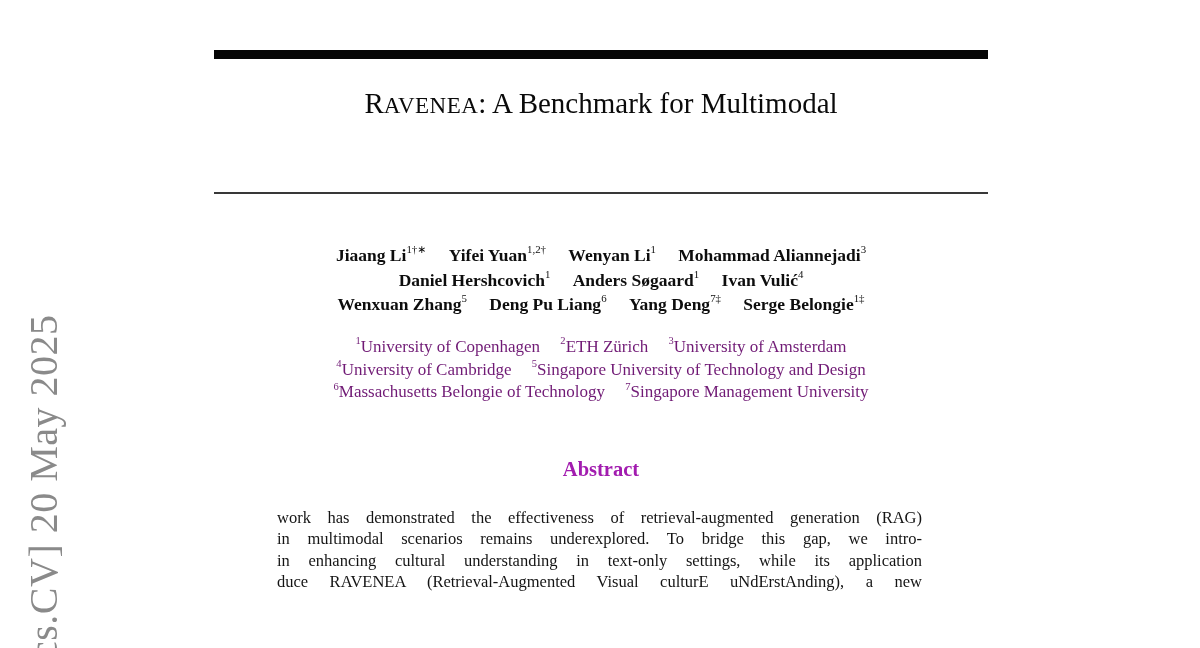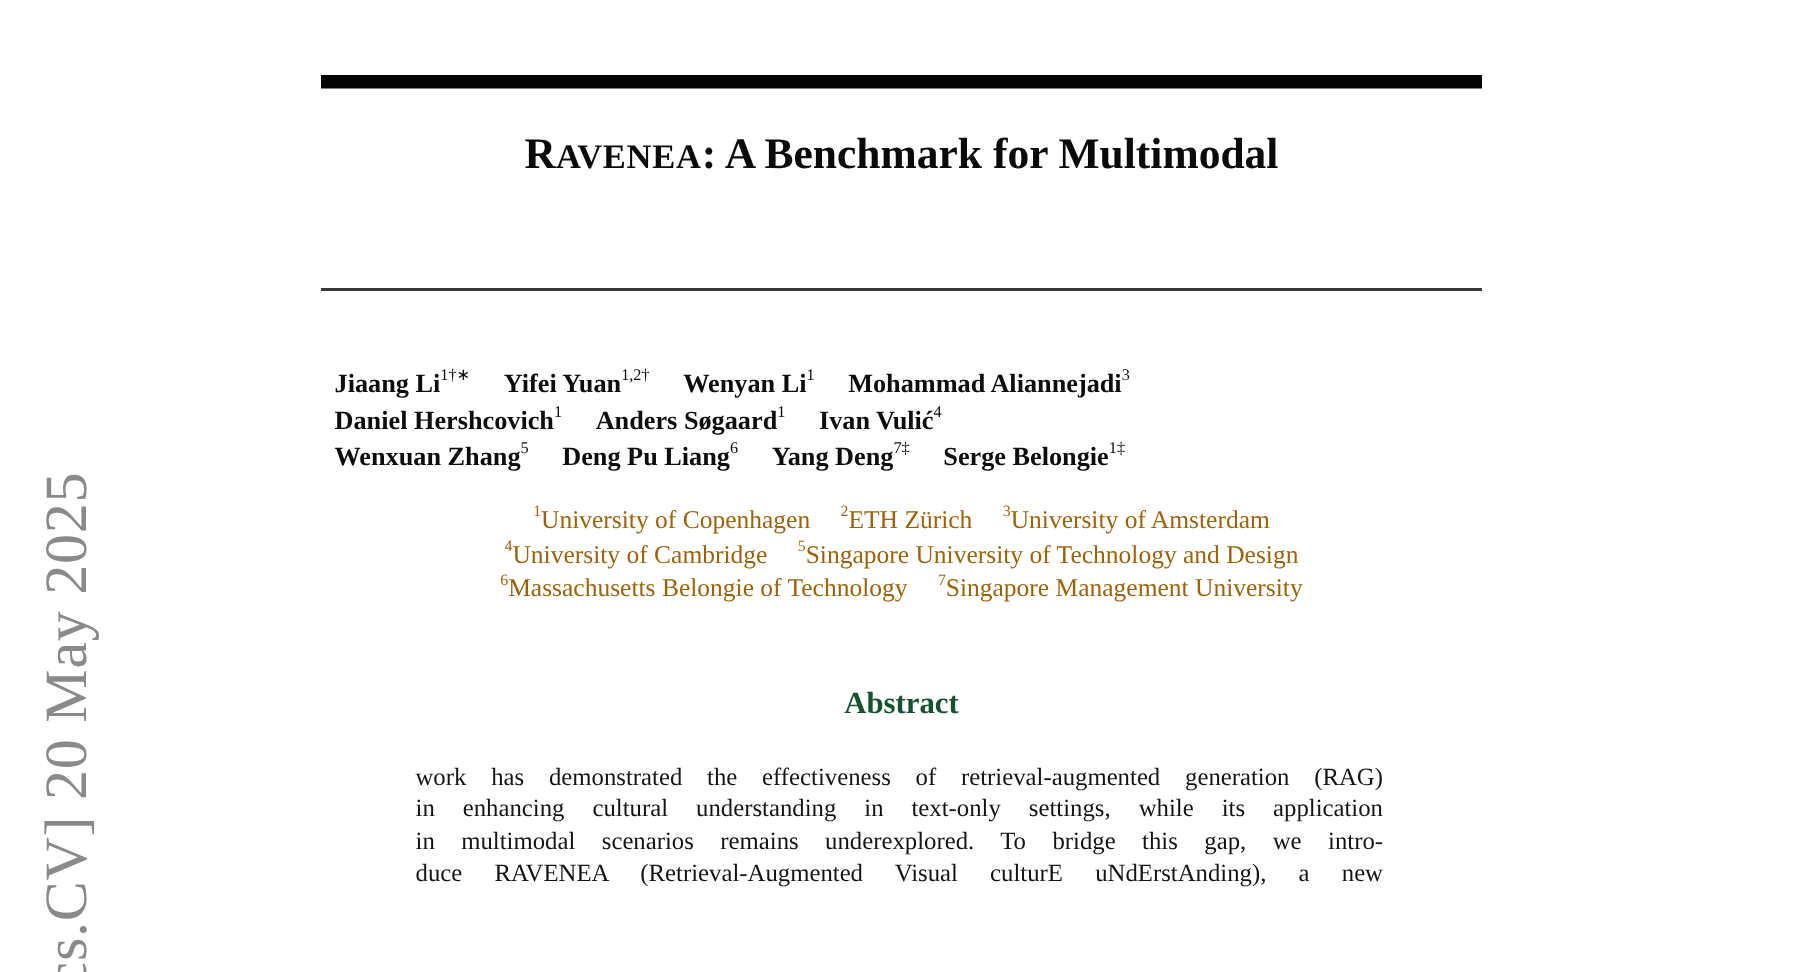--- a/index.html
+++ b/index.html
@@ -34,70 +34,71 @@
 
   .bar-top {
     top: 50px;
     height: 9px;
     background: #050505;
   }
 
   .title-block {
     top: 85px;
     text-align: center;
-    font-weight: bold;
+    font-weight: normal;
     font-size: 29px;
     line-height: 37.5px;
     color: #0a0a0a;
   }
   .sc-small { font-size: 23px; letter-spacing: 0.5px; }
 
   .rule-bottom {
     top: 192px;
     height: 2px;
     background: #383838;
   }
 
   .authors-block {
     top: 243px;
+    text-align: center;
     font-weight: bold;
     font-size: 17.5px;
     line-height: 24.6px;
     color: #0d0d0d;
   }
   .author { margin: 0 9px; white-space: nowrap; }
   .authors-block sup {
     font-weight: normal;
     font-size: 62%;
     line-height: 0;
     position: relative;
     top: -1px;
   }
 
   .affil-block {
     top: 336px;
     text-align: center;
     font-size: 17px;
     line-height: 22.6px;
-    color: #a16207;
+    color: #701a75;
   }
   .affil { margin: 0 8px; white-space: nowrap; }
   .affil-block sup {
     font-size: 62%;
     line-height: 0;
     position: relative;
     top: -1px;
   }
 
   .abstract-heading {
     top: 458px;
     text-align: center;
     font-weight: bold;
     font-size: 20.5px;
-    color: #14532d;
+    color: #a21caf;
   }
 
   .abstract-body {
     position: absolute;
     left: 277px;
     top: 507px;
     width: 645px;
     font-size: 16.5px;
     color: #141414;
   }
@@ -156,16 +157,16 @@
   <div>
     <span class="affil"><sup>6</sup><span>Massachusetts Belongie of Technology</span></span>
     <span class="affil"><sup>7</sup><span>Singapore Management University</span></span>
   </div>
 </div>
 
 <div class="col abstract-heading">Abstract</div>
 
 <div class="abstract-body">
   <div class="abs-line">work has demonstrated the effectiveness of retrieval-augmented generation (RAG)</div>
+  <div class="abs-line">in multimodal scenarios remains underexplored. To bridge this gap, we intro-</div>
   <div class="abs-line">in enhancing cultural understanding in text-only settings, while its application</div>
-  <div class="abs-line">in multimodal scenarios remains underexplored. To bridge this gap, we intro-</div>
   <div class="abs-line">duce RAVENEA (Retrieval-Augmented Visual culturE uNdErstAnding), a new</div>
 </div>
 
 </body></html>

